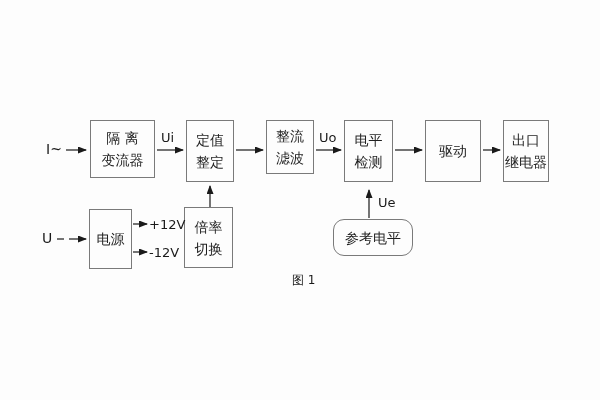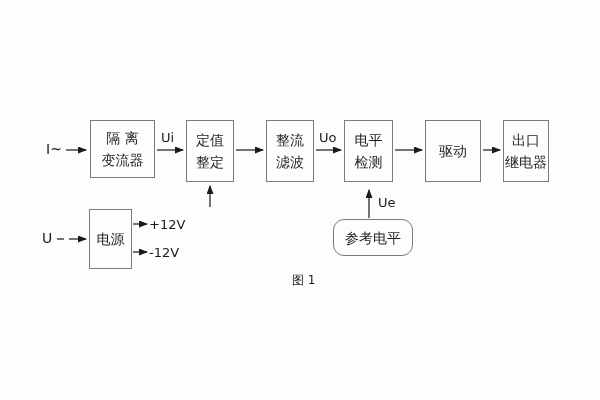--- a/index.html
+++ b/index.html
@@ -46,21 +46,21 @@
   .caption {
     position: absolute;
     color: #1a1a1a;
     font-size: 12px;
     white-space: nowrap;
     margin-top: 28px;
   }
   
   #box-isolation  { left: 90px;  top: 120px; width: 65px; height: 58px; }
   #box-setting    { left: 186px; top: 120px; width: 48px; height: 62px; }
-  #box-rectifier  { left: 266px; top: 120px; width: 48px; height: 62px; }
+  #box-rectifier  { left: 266px; top: 120px; width: 48px; height: 54px; }
   #box-level      { left: 344px; top: 120px; width: 49px; height: 62px; }
   #box-drive      { left: 425px; top: 120px; width: 56px; height: 62px; }
   #box-relay      { left: 503px; top: 120px; width: 46px; height: 62px; }
   #box-power      { left: 89px;  top: 209px; width: 43px; height: 60px; }
   #box-ratio      { left: 184px; top: 207px; width: 49px; height: 61px; }
   #box-reference  { left: 333px; top: 219px; width: 80px; height: 37px; border-radius: 11px; }
   
   #lbl-i      { left: 46px;  top: 142px; font-size: 14px; }
   #lbl-u      { left: 42px;  top: 231px; font-size: 14px; }
   #lbl-ui     { left: 161px; top: 130px; }
@@ -123,20 +123,24 @@
 
   <div class="box" id="box-relay">
     <span>出口</span>
     <span>继电器</span>
   </div>
 
   <div class="box" id="box-power">
     <span>电源</span>
   </div>
 
+  <div class="box" id="box-ratio">
+    <span>倍率</span>
+    <span>切换</span>
+  </div>
 
   <div class="box" id="box-reference">
     <span>参考电平</span>
   </div>
 
   <span class="lbl" id="lbl-i">I~</span>
   <span class="lbl" id="lbl-u">U</span>
   <span class="lbl" id="lbl-ui">Ui</span>
   <span class="lbl" id="lbl-uo">Uo</span>
   <span class="lbl" id="lbl-ue">Ue</span>

